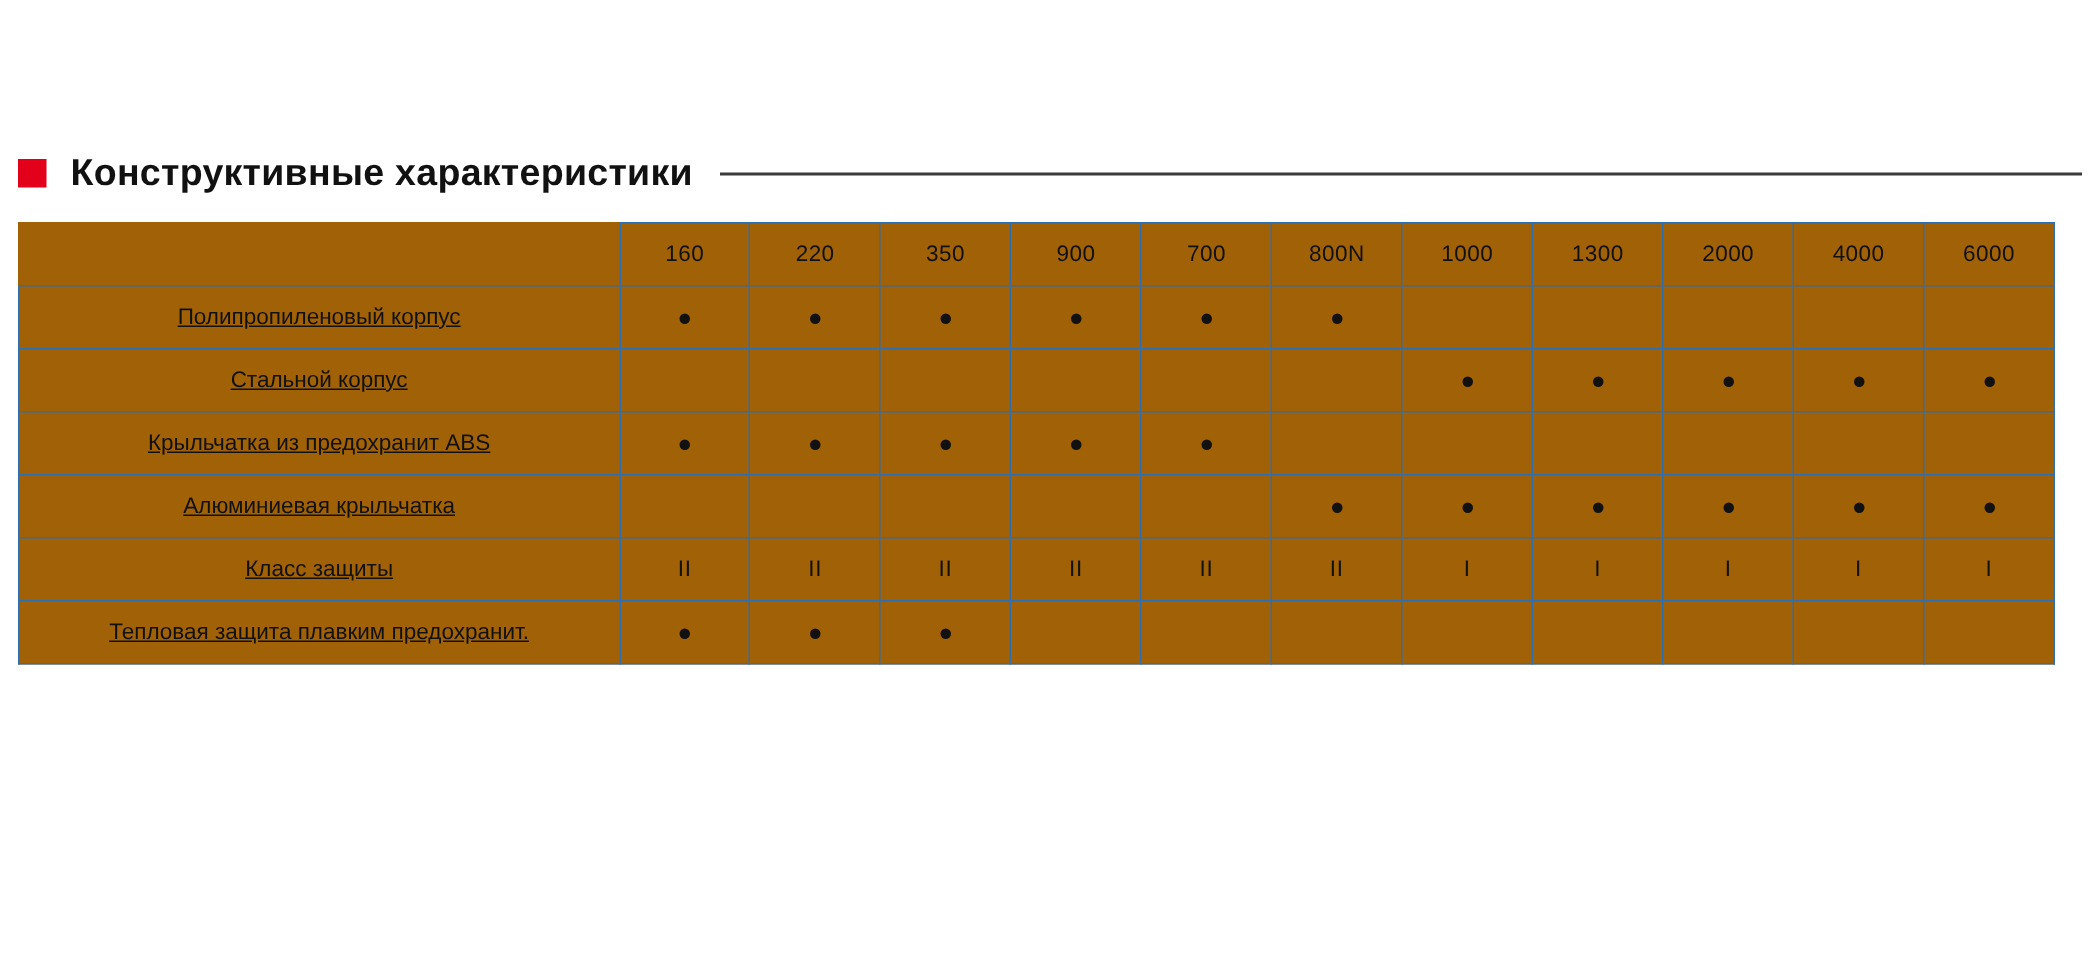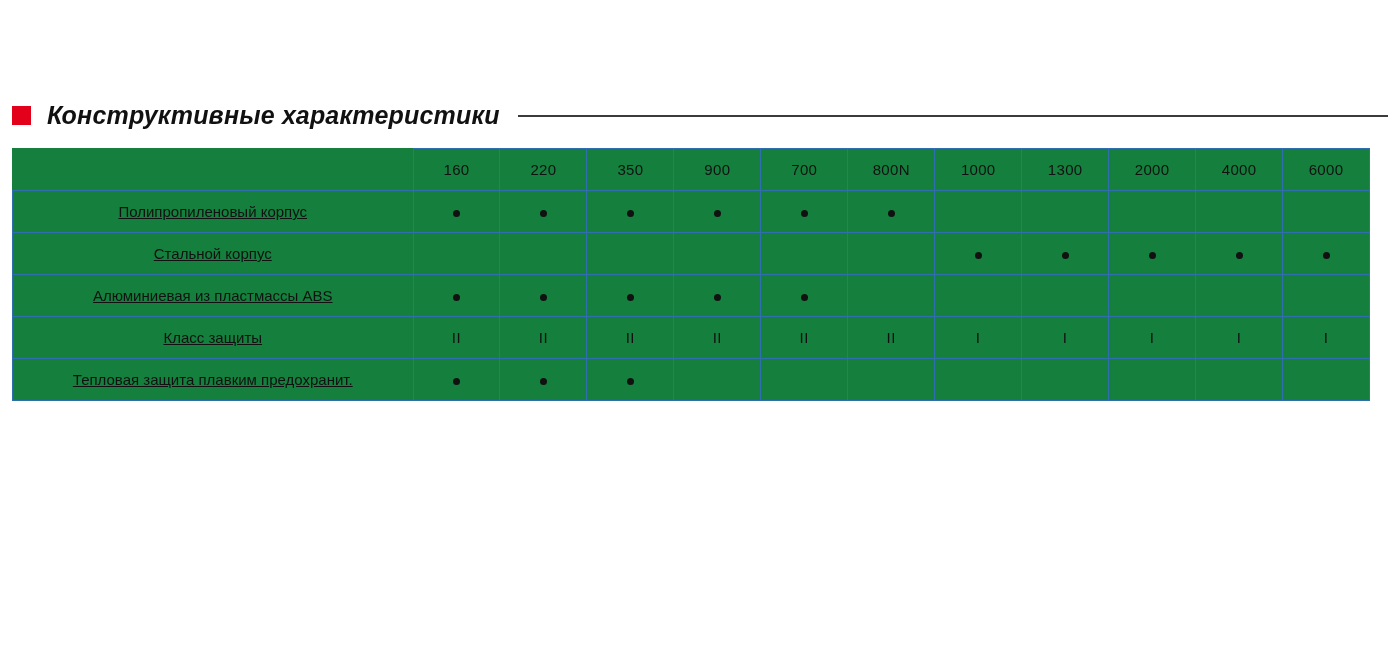--- a/index.html
+++ b/index.html
@@ -36,42 +36,41 @@
     background: #e2001a;
     flex: 0 0 auto;
     margin-right: 16px;
   }
   .heading-text {
     font-size: 25px;
     font-weight: bold;
     color: #111111;
     white-space: nowrap;
     letter-spacing: 0.2px;
-    font-style: italic;
   }
   .heading-rule {
     flex: 1 1 auto;
     height: 2px;
     background: #3b3b3b;
     margin-left: 18px;
     margin-top: 2px;
   }
 
   
   .table-wrap {
     position: absolute;
     left: 12px;
     top: 148px;
     width: 1358px;
   }
   table.spec {
     border-collapse: collapse;
     table-layout: fixed;
     width: 1358px;
-    background: #15803d;
+    background: #a16207;
   }
   table.spec td, table.spec th {
     border: 1px solid #2f6fb0;
     height: 41px;
     padding: 0;
     font-size: 15px;
     font-weight: normal;
     color: #111111;
     text-align: center;
     vertical-align: middle;
@@ -158,32 +157,46 @@
             <td class="empty"></td>
             <td class="empty"></td>
             <td class="empty"></td>
             <td><span class="dot"></span></td>
             <td><span class="dot"></span></td>
             <td><span class="dot"></span></td>
             <td><span class="dot"></span></td>
             <td><span class="dot"></span></td>
           </tr>
           <tr>
-            <td class="rowlabel">Алюминиевая из пластмассы ABS</td>
-            <td><span class="dot"></span></td>
-            <td><span class="dot"></span></td>
-            <td><span class="dot"></span></td>
-            <td><span class="dot"></span></td>
-            <td><span class="dot"></span></td>
-            <td class="empty"></td>
-            <td class="empty"></td>
-            <td class="empty"></td>
-            <td class="empty"></td>
-            <td class="empty"></td>
-            <td class="empty"></td>
+            <td class="rowlabel">Крыльчатка из предохранит ABS</td>
+            <td><span class="dot"></span></td>
+            <td><span class="dot"></span></td>
+            <td><span class="dot"></span></td>
+            <td><span class="dot"></span></td>
+            <td><span class="dot"></span></td>
+            <td class="empty"></td>
+            <td class="empty"></td>
+            <td class="empty"></td>
+            <td class="empty"></td>
+            <td class="empty"></td>
+            <td class="empty"></td>
+          </tr>
+          <tr>
+            <td class="rowlabel">Алюминиевая крыльчатка</td>
+            <td class="empty"></td>
+            <td class="empty"></td>
+            <td class="empty"></td>
+            <td class="empty"></td>
+            <td class="empty"></td>
+            <td><span class="dot"></span></td>
+            <td><span class="dot"></span></td>
+            <td><span class="dot"></span></td>
+            <td><span class="dot"></span></td>
+            <td><span class="dot"></span></td>
+            <td><span class="dot"></span></td>
           </tr>
           <tr>
             <td class="rowlabel">Класс защиты</td>
             <td class="cls">II</td>
             <td class="cls">II</td>
             <td class="cls">II</td>
             <td class="cls">II</td>
             <td class="cls">II</td>
             <td class="cls">II</td>
             <td class="cls">I</td>

